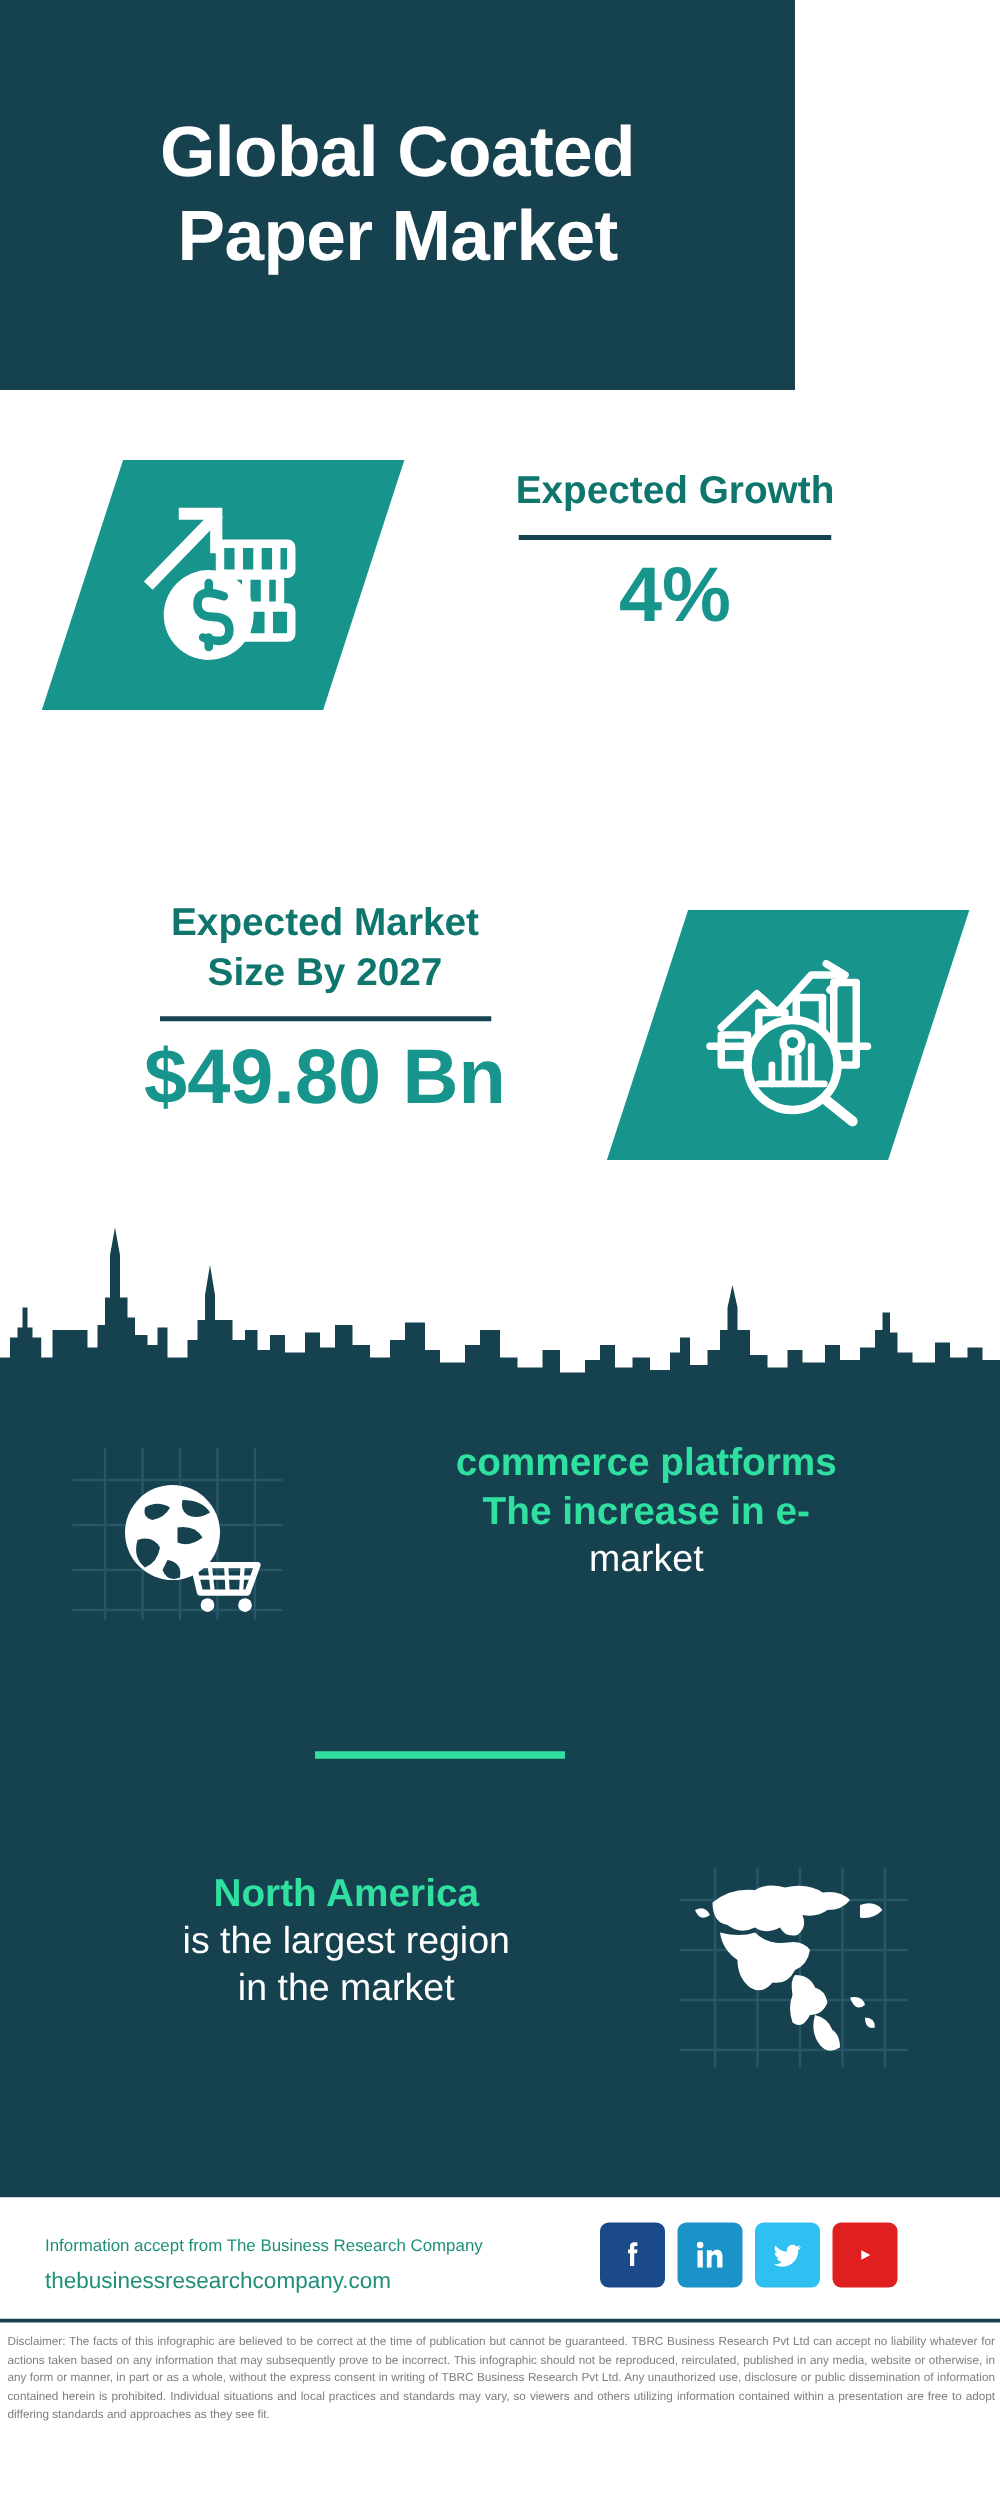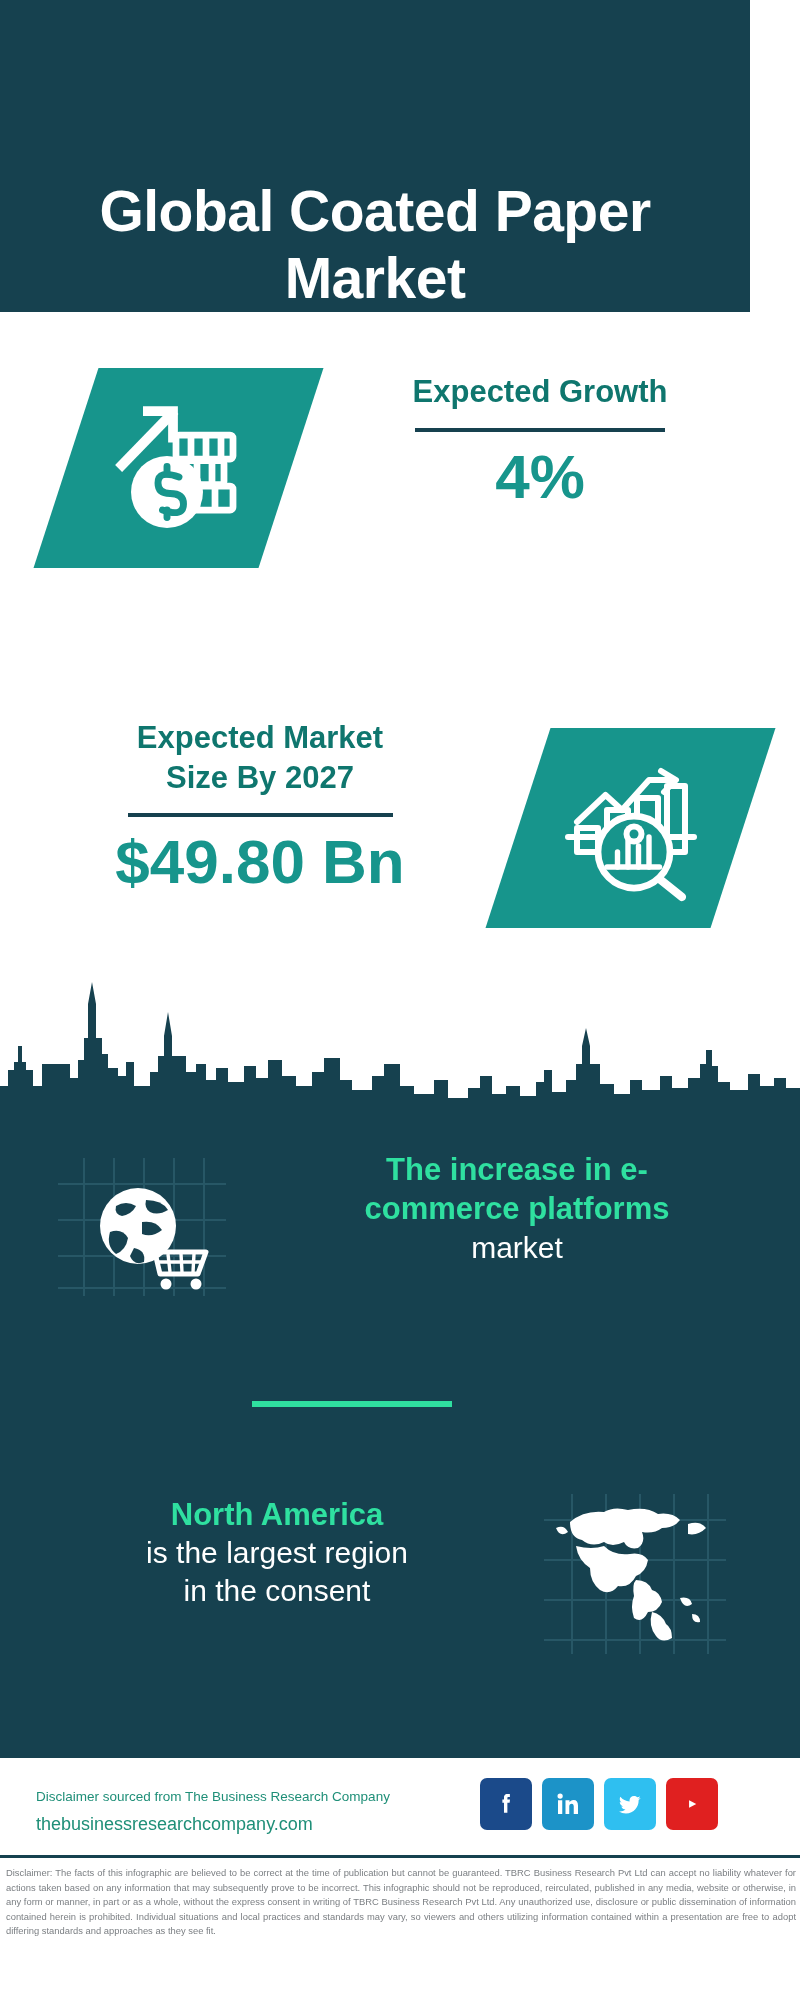--- a/index.html
+++ b/index.html
@@ -8,23 +8,23 @@
     width:800px; height:2000px;
     background:#ffffff;
     font-family:"Liberation Sans", sans-serif;
     overflow:hidden;
     position:relative;
   }
   .page { position:relative; width:800px; height:2000px; background:#fff; }
 
   
   .header {
-    position:absolute; left:0; top:0; width:750px; height:312px;
+    position:absolute; left:0; top:0; width:636px; height:312px;
     background:#16414f;
-    display:flex; align-items:flex-end; justify-content:center;
+    display:flex; align-items:center; justify-content:center;
   }
   .header-title {
     color:#ffffff;
     font-size:57px;
     font-weight:bold;
     line-height:1.18;
     text-align:center;
     letter-spacing:-0.5px;
     padding:0 60px;
     max-width:760px;
@@ -219,31 +219,31 @@
         <line x1="131" y1="106" x2="132" y2="124"></line>
         <line x1="144" y1="106" x2="143" y2="124"></line>
         <line x1="108" y1="114" x2="153" y2="114"></line>
       </g>
       <circle cx="116" cy="136" r="5.5" fill="#ffffff"></circle>
       <circle cx="146" cy="136" r="5.5" fill="#ffffff"></circle>
     </svg>
   </div>
 
   <div class="ecom-text">
+    <div class="accent-head">commerce platforms</div>
     <div class="accent-head">The increase in e-</div>
-    <div class="accent-head">commerce platforms</div>
     <div class="white-sub">market</div>
   </div>
 
   <div class="mid-rule"></div>
 
   <div class="na-text">
     <div class="accent-head">North America</div>
     <div class="white-sub">is the largest region</div>
-    <div class="white-sub">in the consent</div>
+    <div class="white-sub">in the market</div>
   </div>
 
   <div class="na-icon">
     <svg width="190" height="170" viewBox="0 0 190 170">
       <g stroke="#2b5b6b" stroke-width="2" opacity="0.85">
         <line x1="4" y1="32" x2="186" y2="32"></line>
         <line x1="4" y1="72" x2="186" y2="72"></line>
         <line x1="4" y1="112" x2="186" y2="112"></line>
         <line x1="4" y1="152" x2="186" y2="152"></line>
         <line x1="32" y1="6" x2="32" y2="166"></line>
@@ -261,21 +261,21 @@
         <path d="M16 40 q8 -4 12 4 q-8 6 -12 -4z"></path>
         <path d="M140 110 q10 -2 12 6 q-8 6 -12 -6z"></path>
         <path d="M152 126 q8 0 8 8 q-8 2 -8 -8z"></path>
       </g>
     </svg>
   </div>
 
   <div class="source-bar"></div>
 
   <div class="source-text">
-    <div class="source-line1">Disclaimer sourced from The Business Research Company</div>
+    <div class="source-line1">Information accept from The Business Research Company</div>
     <div class="source-line2">thebusinessresearchcompany.com</div>
   </div>
 
   <div class="social">
     <div class="sicon s-fb">
       <svg width="30" height="30" viewBox="0 0 24 24">
         <path fill="#ffffff" d="M15.2 8.4h-2.1V7.1c0-.6.4-.8.7-.8h1.3V3.9h-2c-2.2 0-2.7 1.6-2.7 2.7v1.8H9.1v2.5h1.3V19h2.7v-8.1h1.8l.3-2.5z"></path>
       </svg>
     </div>
     <div class="sicon s-li">

